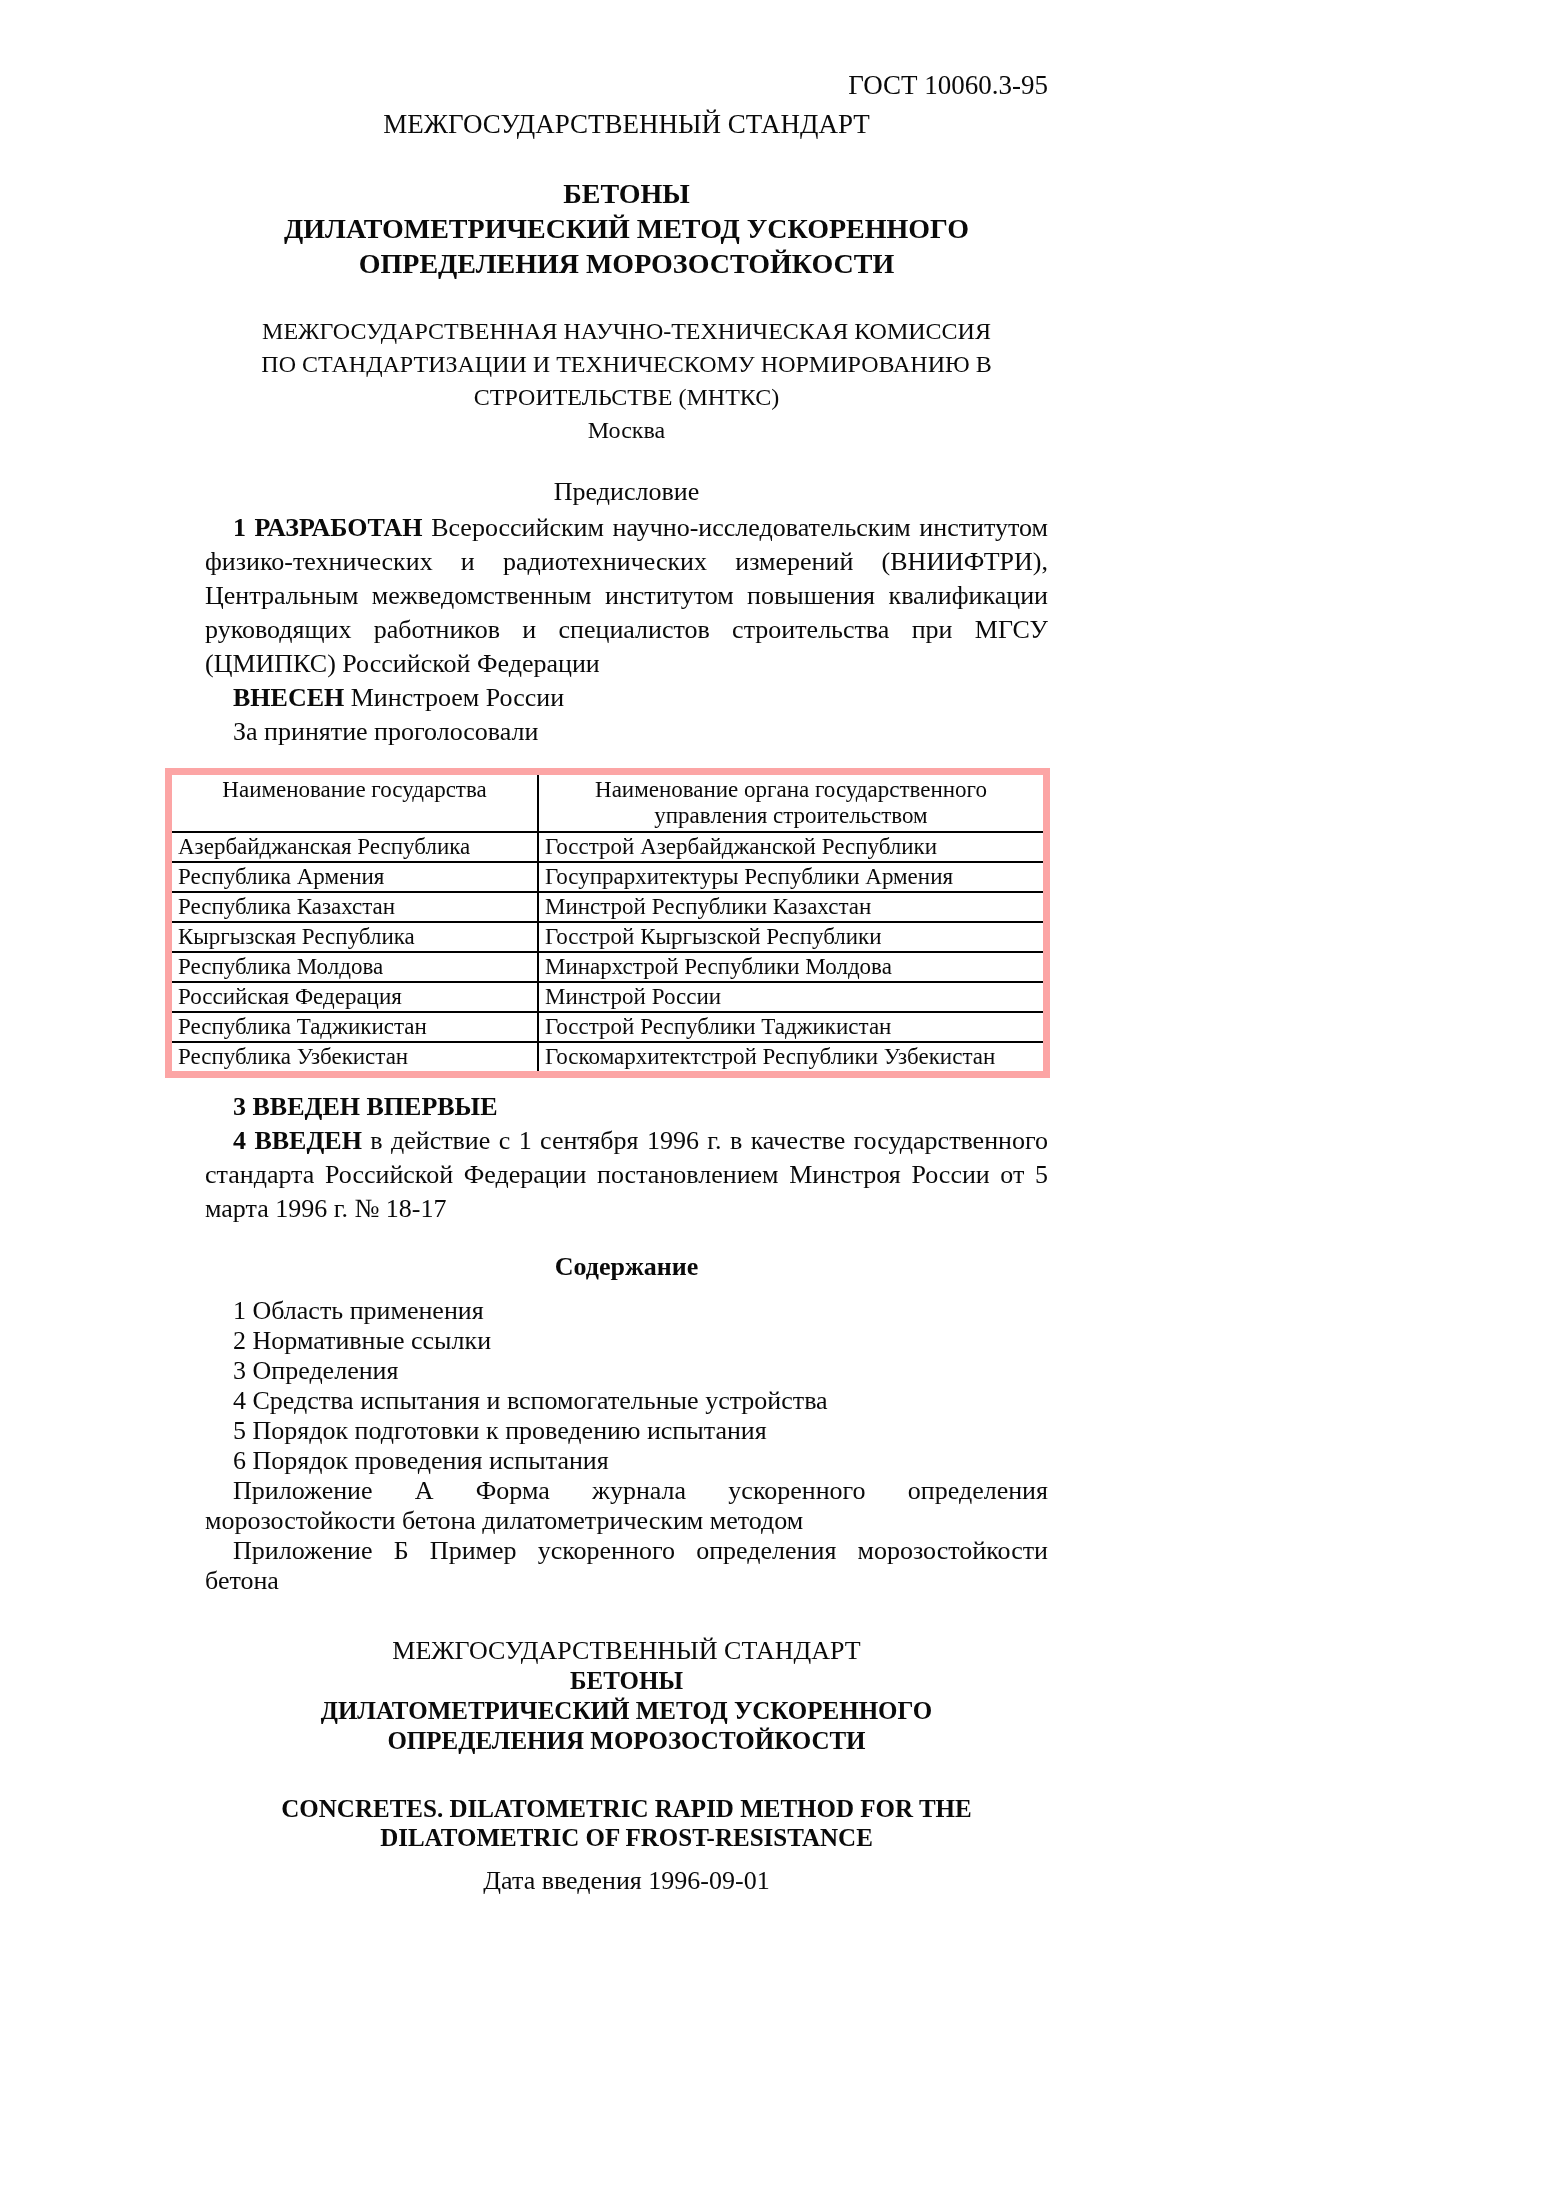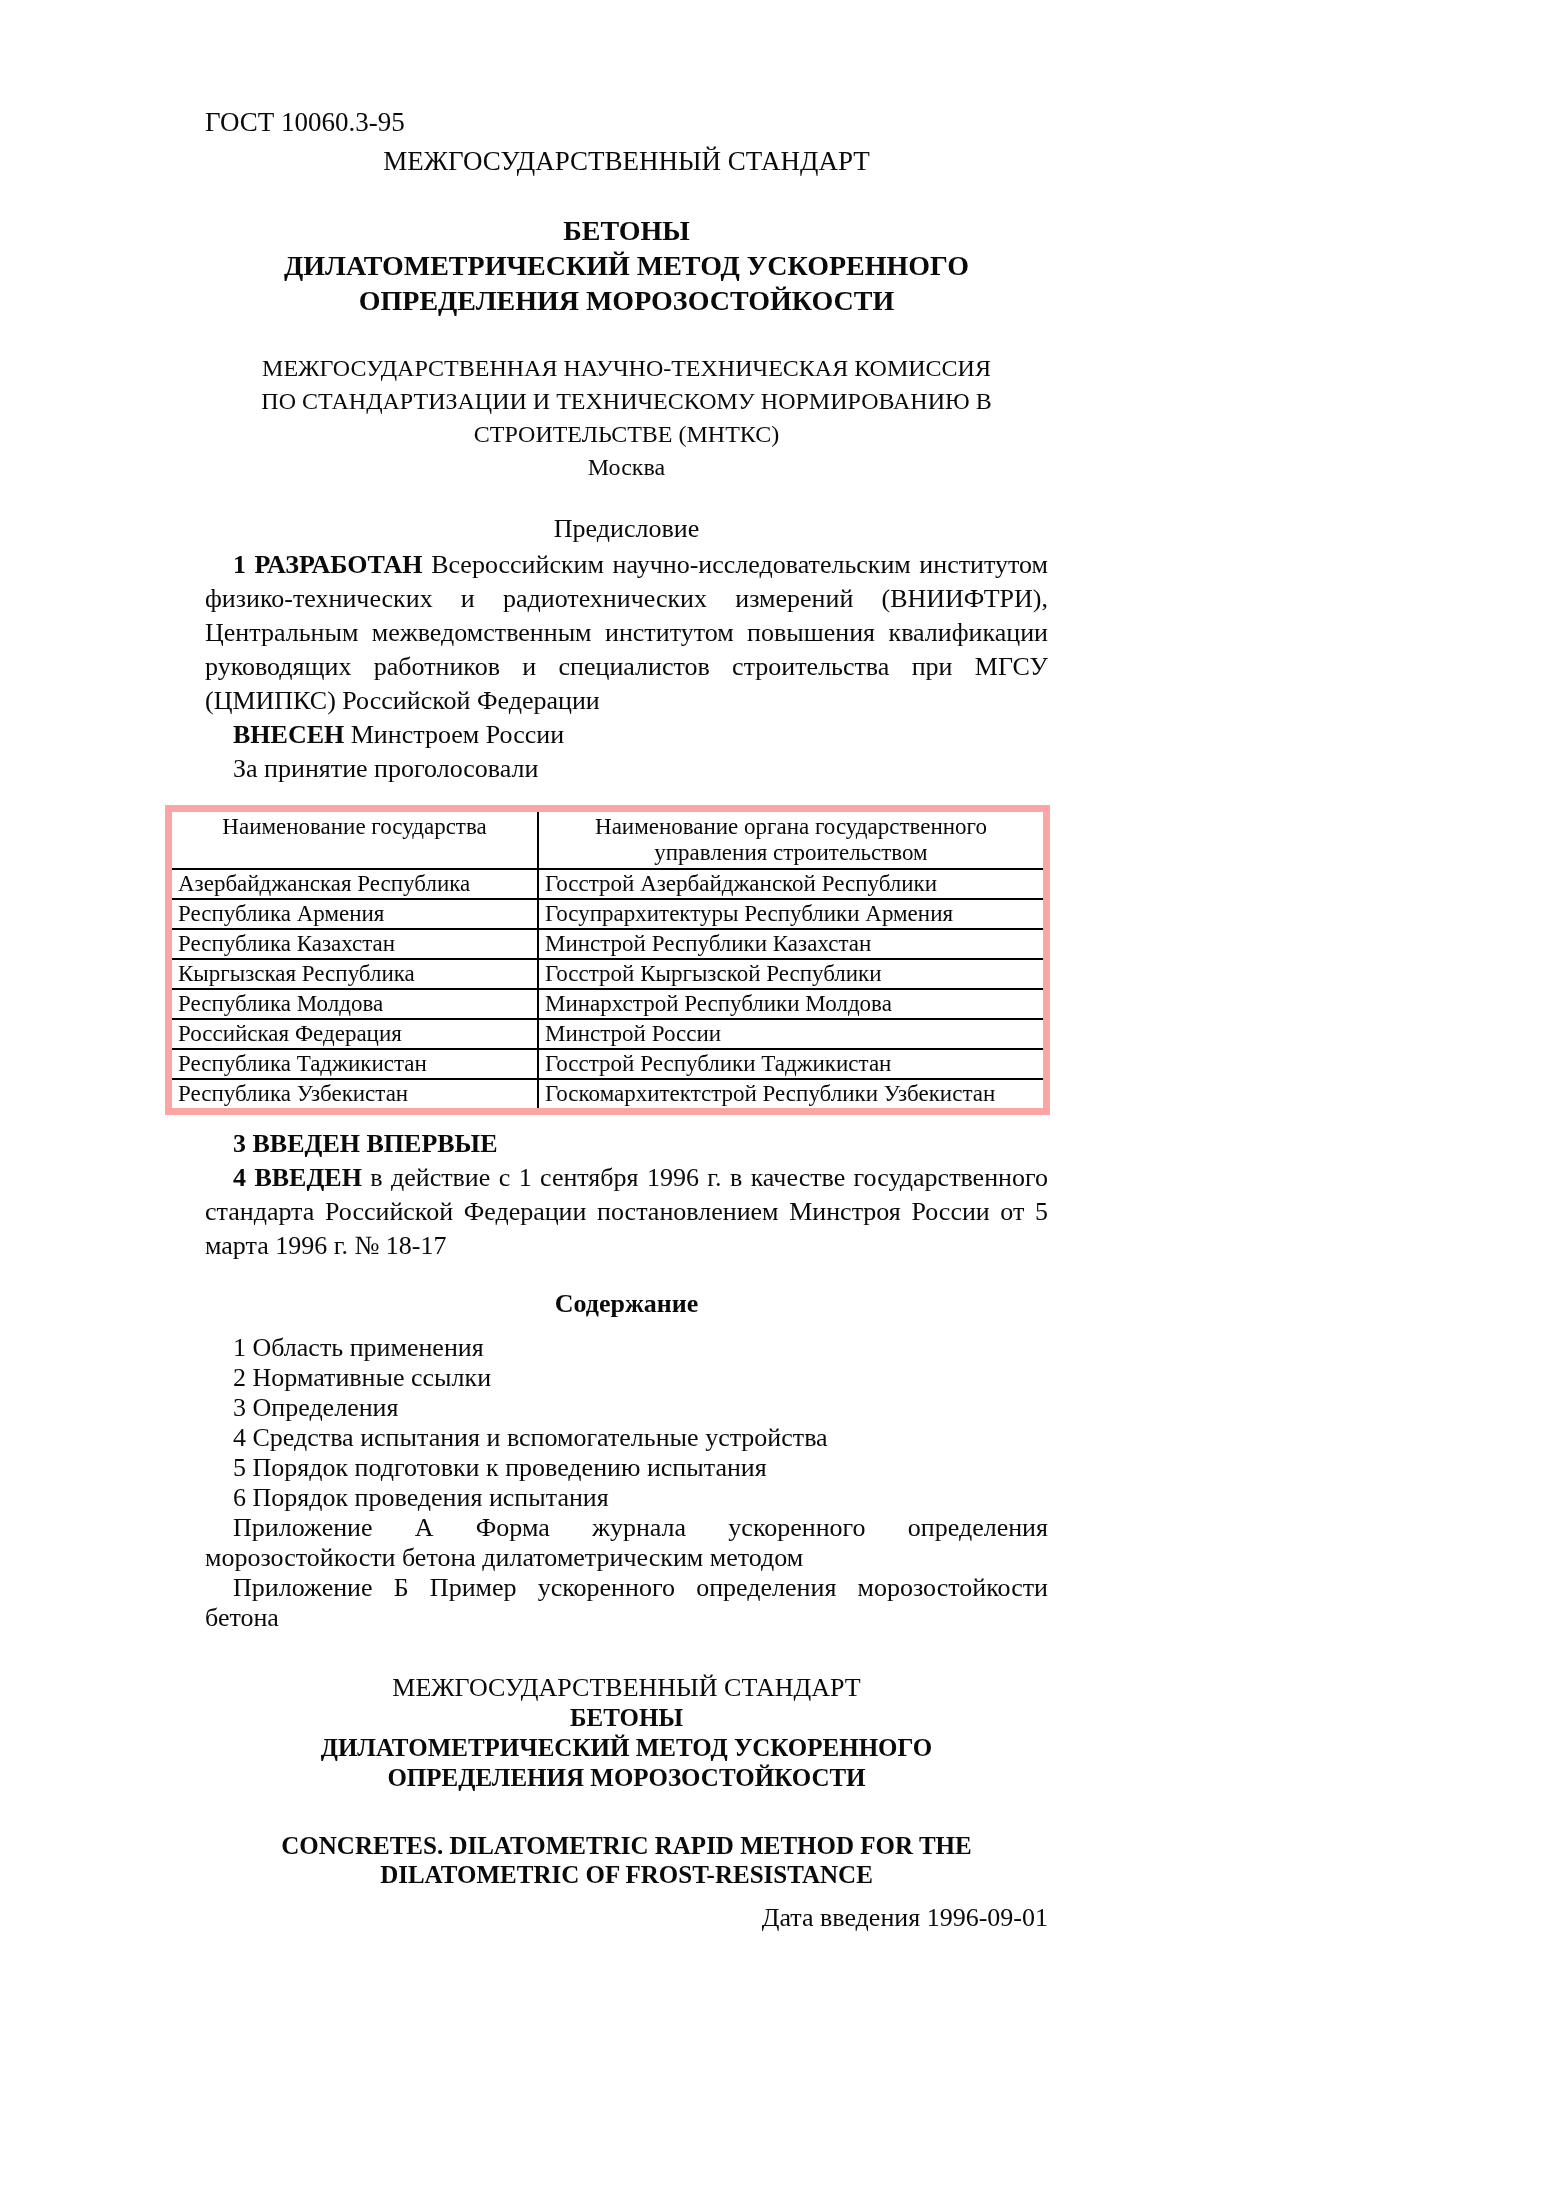--- a/index.html
+++ b/index.html
@@ -12,21 +12,22 @@
     color:#0a0a0a;
     overflow:hidden;
   }
   .content{
     position:absolute;
     left:205px;
     top:0;
     width:843px;
   }
   .gost-number{
-    margin-top:107px;
+    margin-top:70px;
+    text-align:right;
     font-size:27px;
     line-height:30px;
   }
   .std-type{
     margin-top:8px;
     text-align:center;
     font-size:27px;
     line-height:32px;
   }
   .main-title{
@@ -121,21 +122,21 @@
   }
   .footer-title-en{
     margin-top:38px;
     text-align:center;
     font-weight:bold;
     font-size:25px;
     line-height:29px;
   }
   .intro-date{
     margin-top:14px;
-    text-align:right;
+    text-align:center;
     font-size:26px;
     line-height:30px;
   }
 </style>
 </head>
 <body>
 
 <div class="page">
   <div class="content">
 

